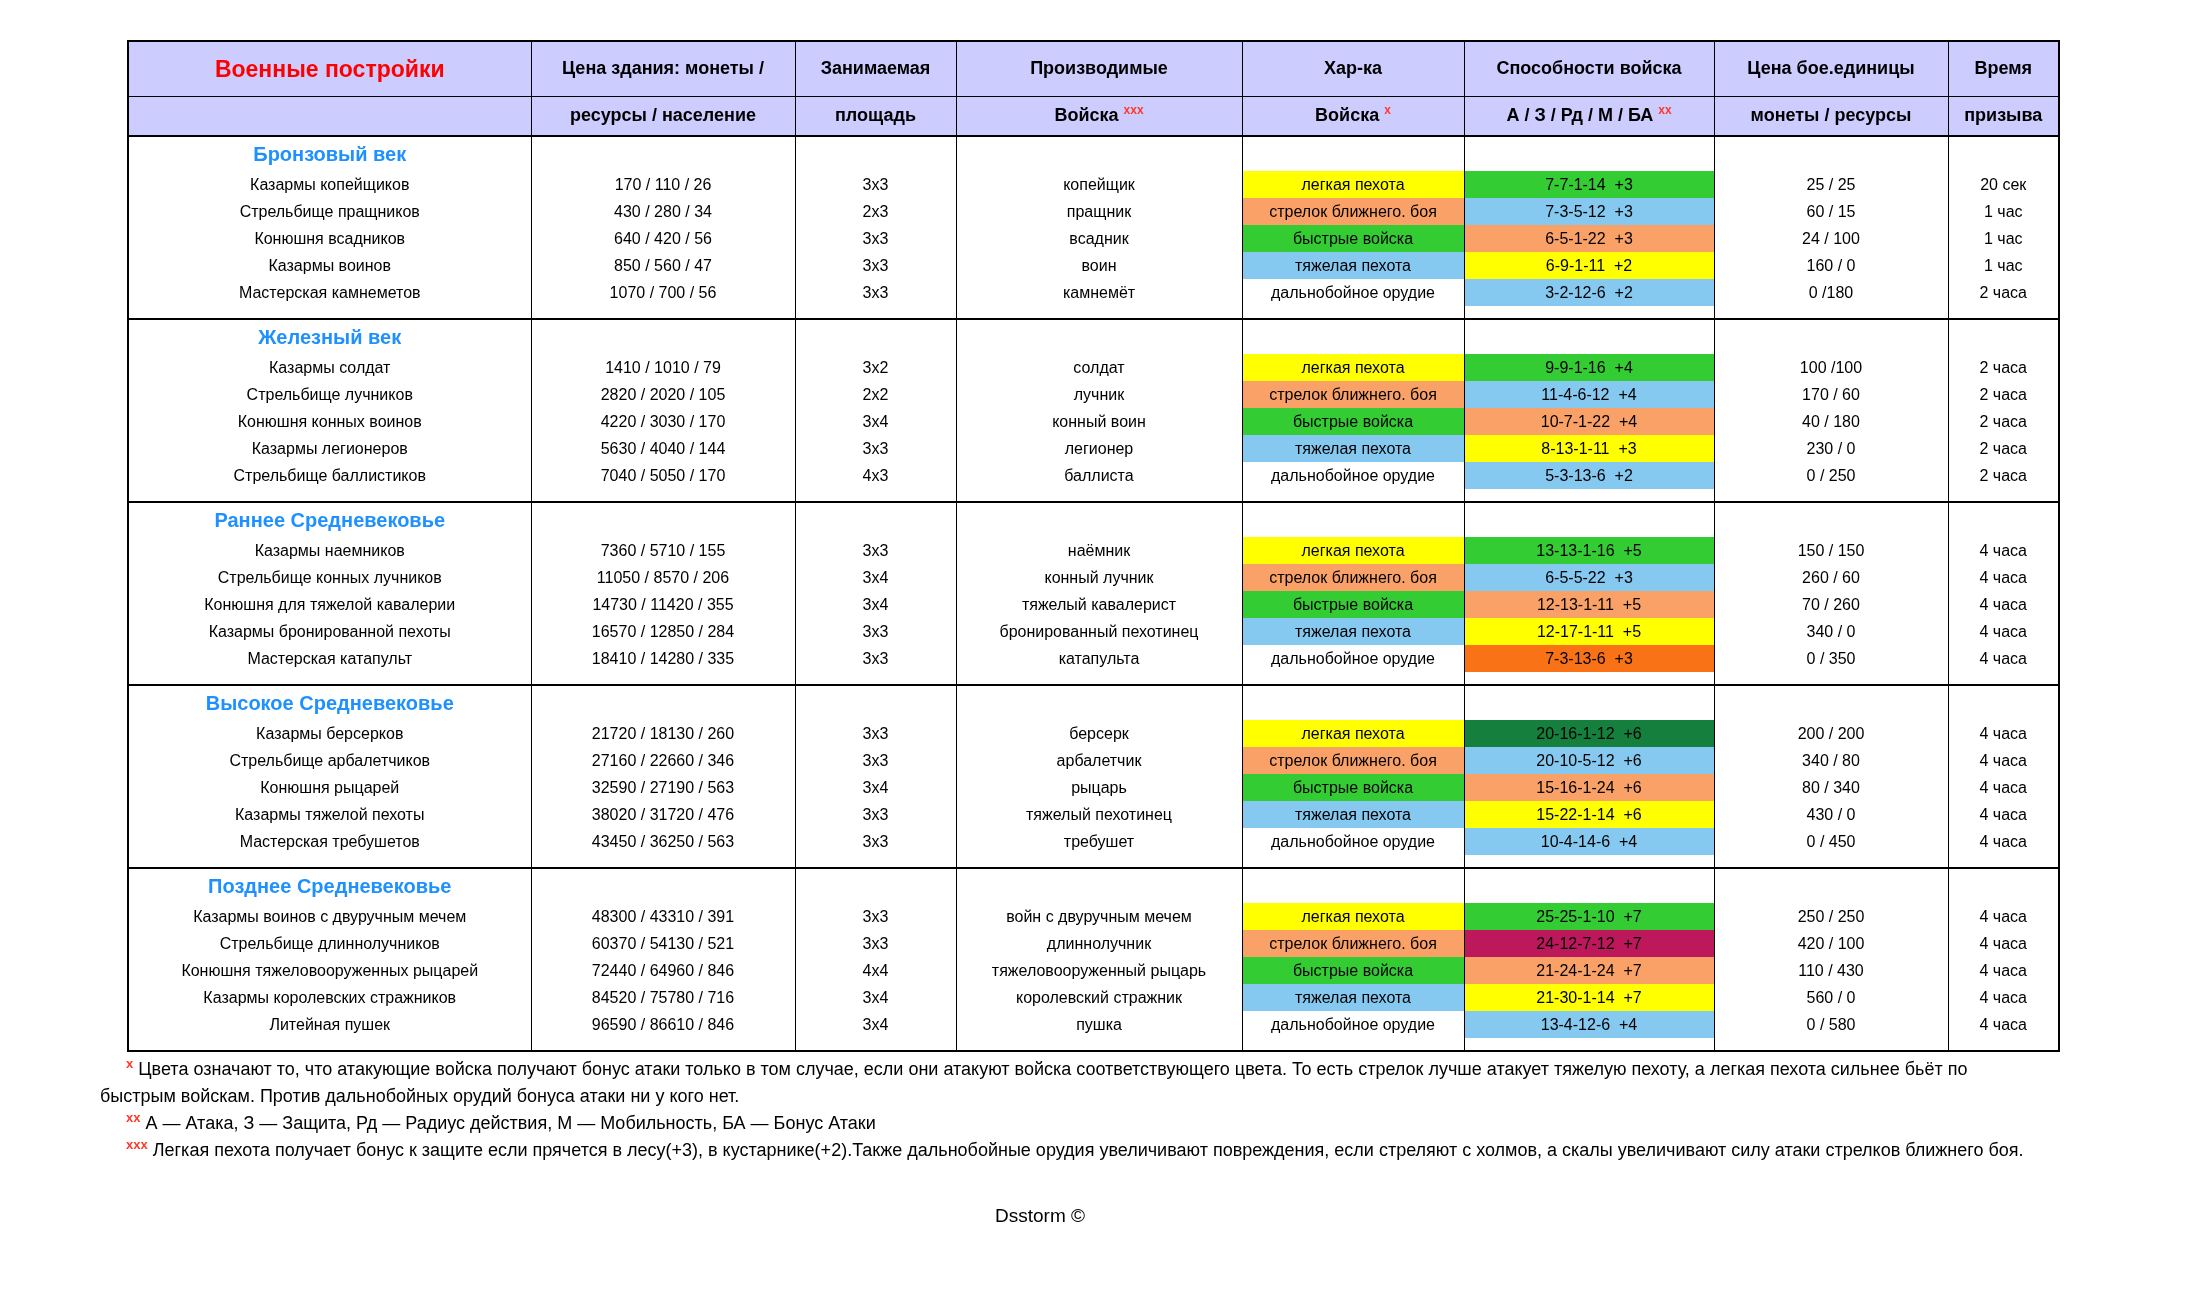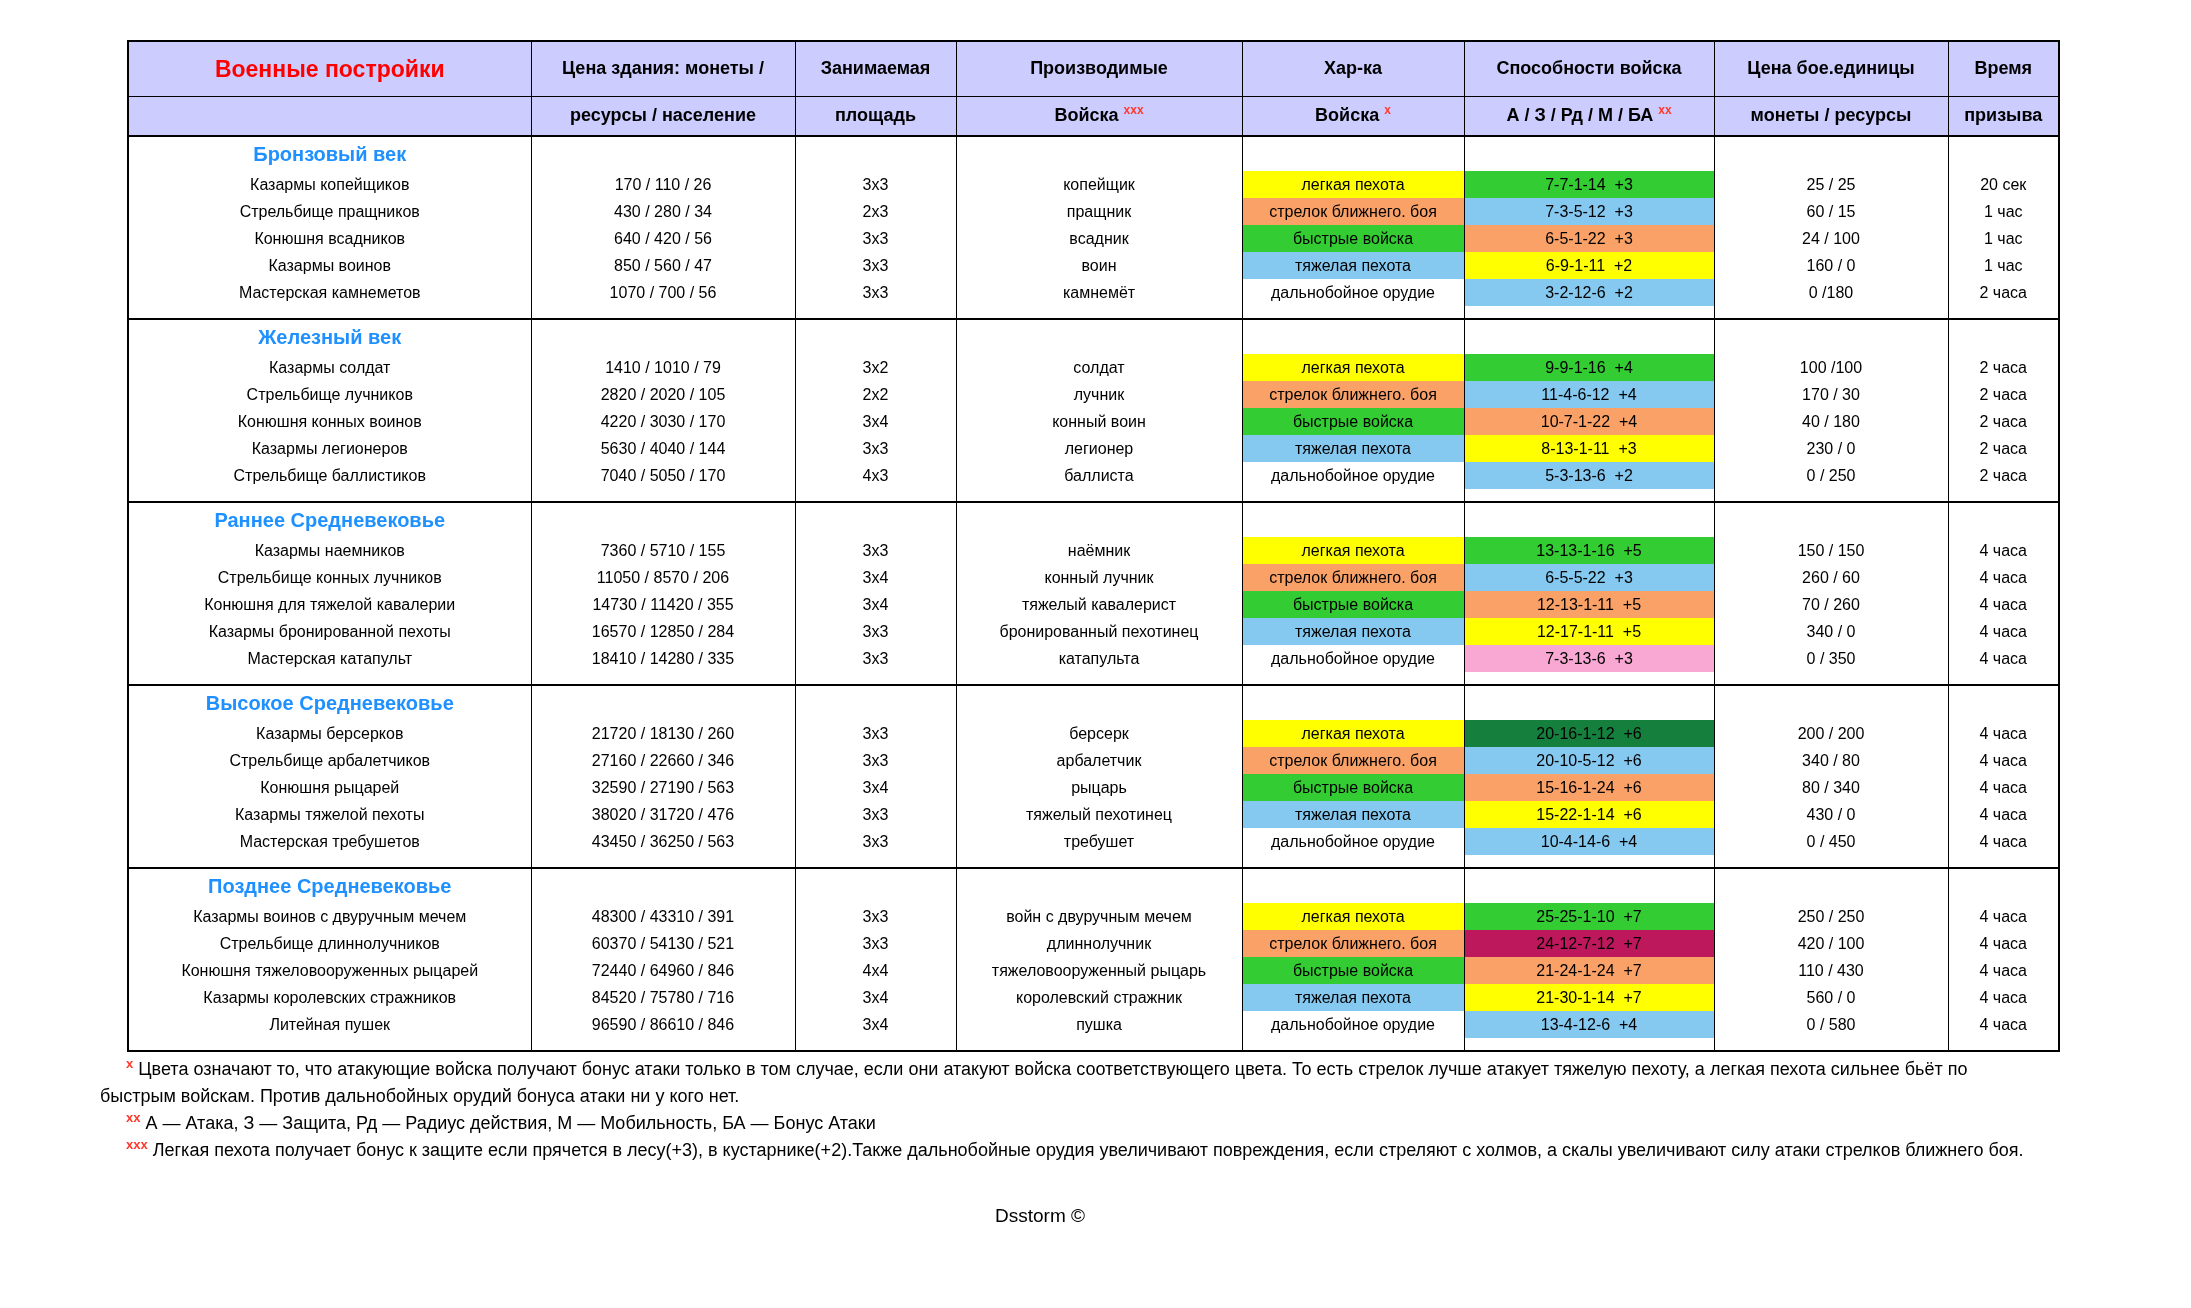--- a/index.html
+++ b/index.html
@@ -161,21 +161,21 @@
           <td>100 /100</td>
           <td>2 часа</td>
         </tr>
         <tr class="unit-row">
           <td>Стрельбище лучников</td>
           <td>2820 / 2020 / 105</td>
           <td>2x2</td>
           <td>лучник</td>
           <td style="background: rgb(250, 161, 104);">стрелок ближнего. боя</td>
           <td style="background: rgb(133, 201, 240); white-space: pre;">11-4-6-12  +4</td>
-          <td>170 / 30</td>
+          <td>170 / 60</td>
           <td>2 часа</td>
         </tr>
         <tr class="unit-row">
           <td>Конюшня конных воинов</td>
           <td>4220 / 3030 / 170</td>
           <td>3x4</td>
           <td>конный воин</td>
           <td style="background: rgb(51, 204, 51);">быстрые войска</td>
           <td style="background: rgb(250, 161, 104); white-space: pre;">10-7-1-22  +4</td>
           <td>40 / 180</td>
@@ -262,21 +262,21 @@
           <td style="background: rgb(255, 255, 0); white-space: pre;">12-17-1-11  +5</td>
           <td>340 / 0</td>
           <td>4 часа</td>
         </tr>
         <tr class="unit-row">
           <td>Мастерская катапульт</td>
           <td>18410 / 14280 / 335</td>
           <td>3x3</td>
           <td>катапульта</td>
           <td style="background: rgb(255, 255, 255);">дальнобойное орудие</td>
-          <td style="background: #f9a8d4; white-space: pre; text-align: center;">7-3-13-6  +3</td>
+          <td style="background: #f97316; white-space: pre; text-align: center;">7-3-13-6  +3</td>
           <td>0 / 350</td>
           <td>4 часа</td>
         </tr>
         <tr class="spacer-row">
           <td></td>
           <td></td>
           <td></td>
           <td></td>
           <td></td>
           <td></td>

